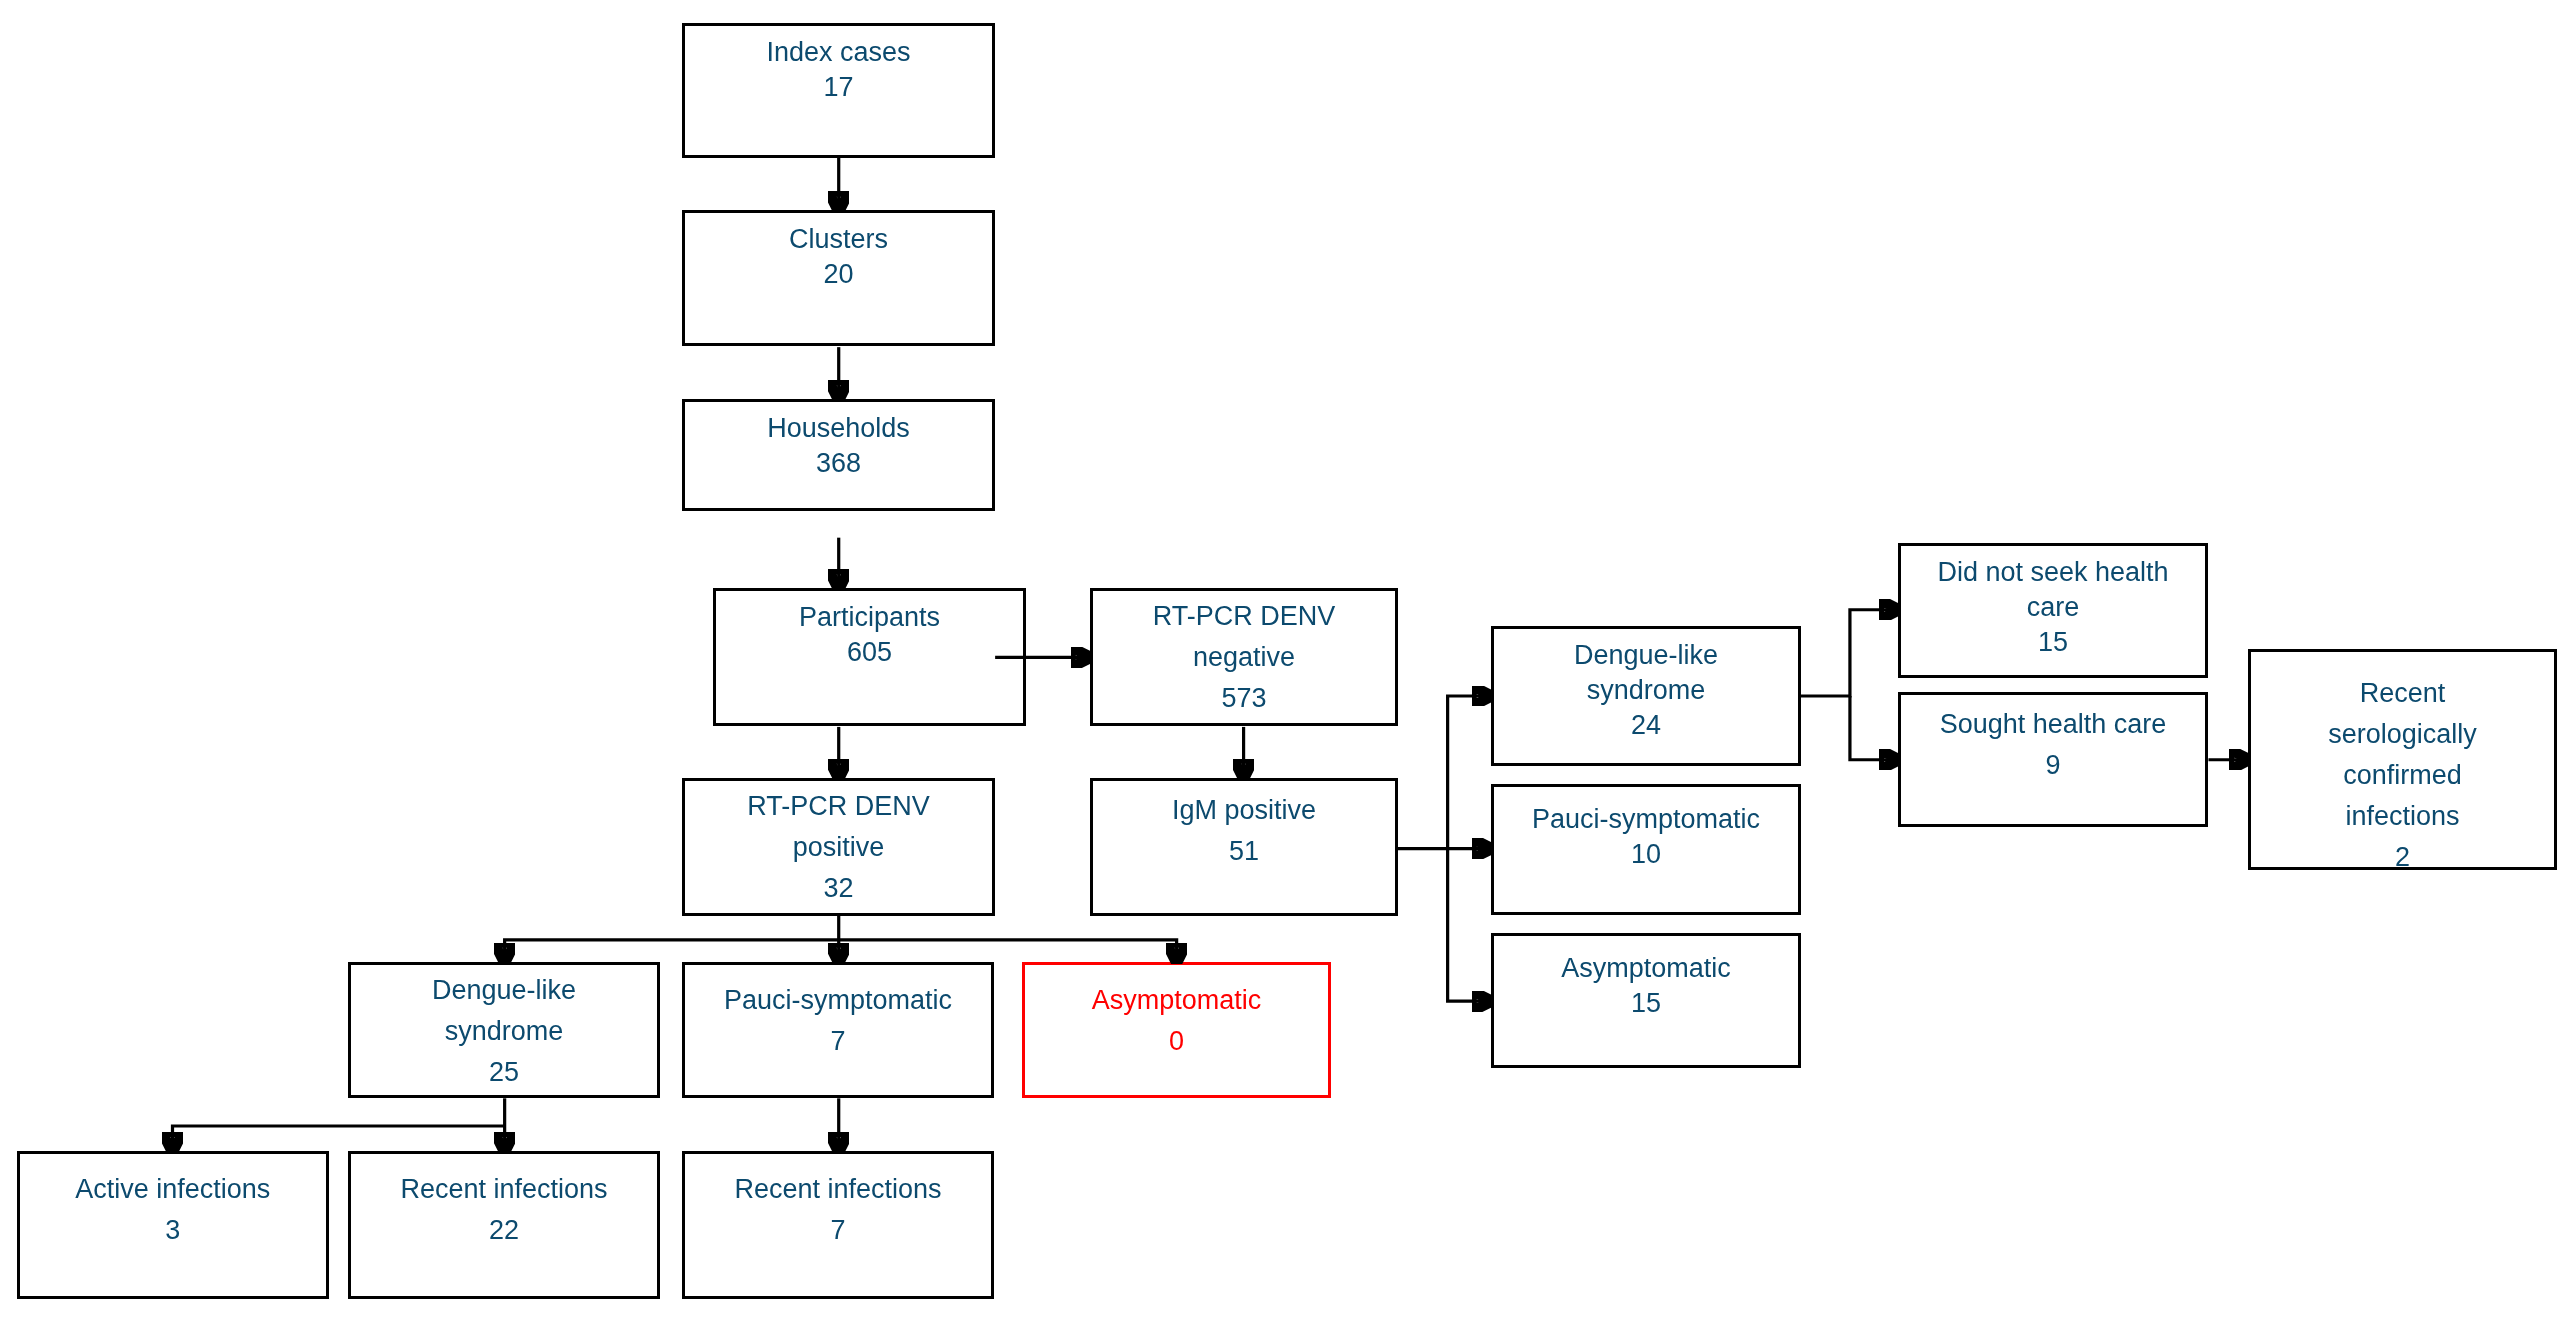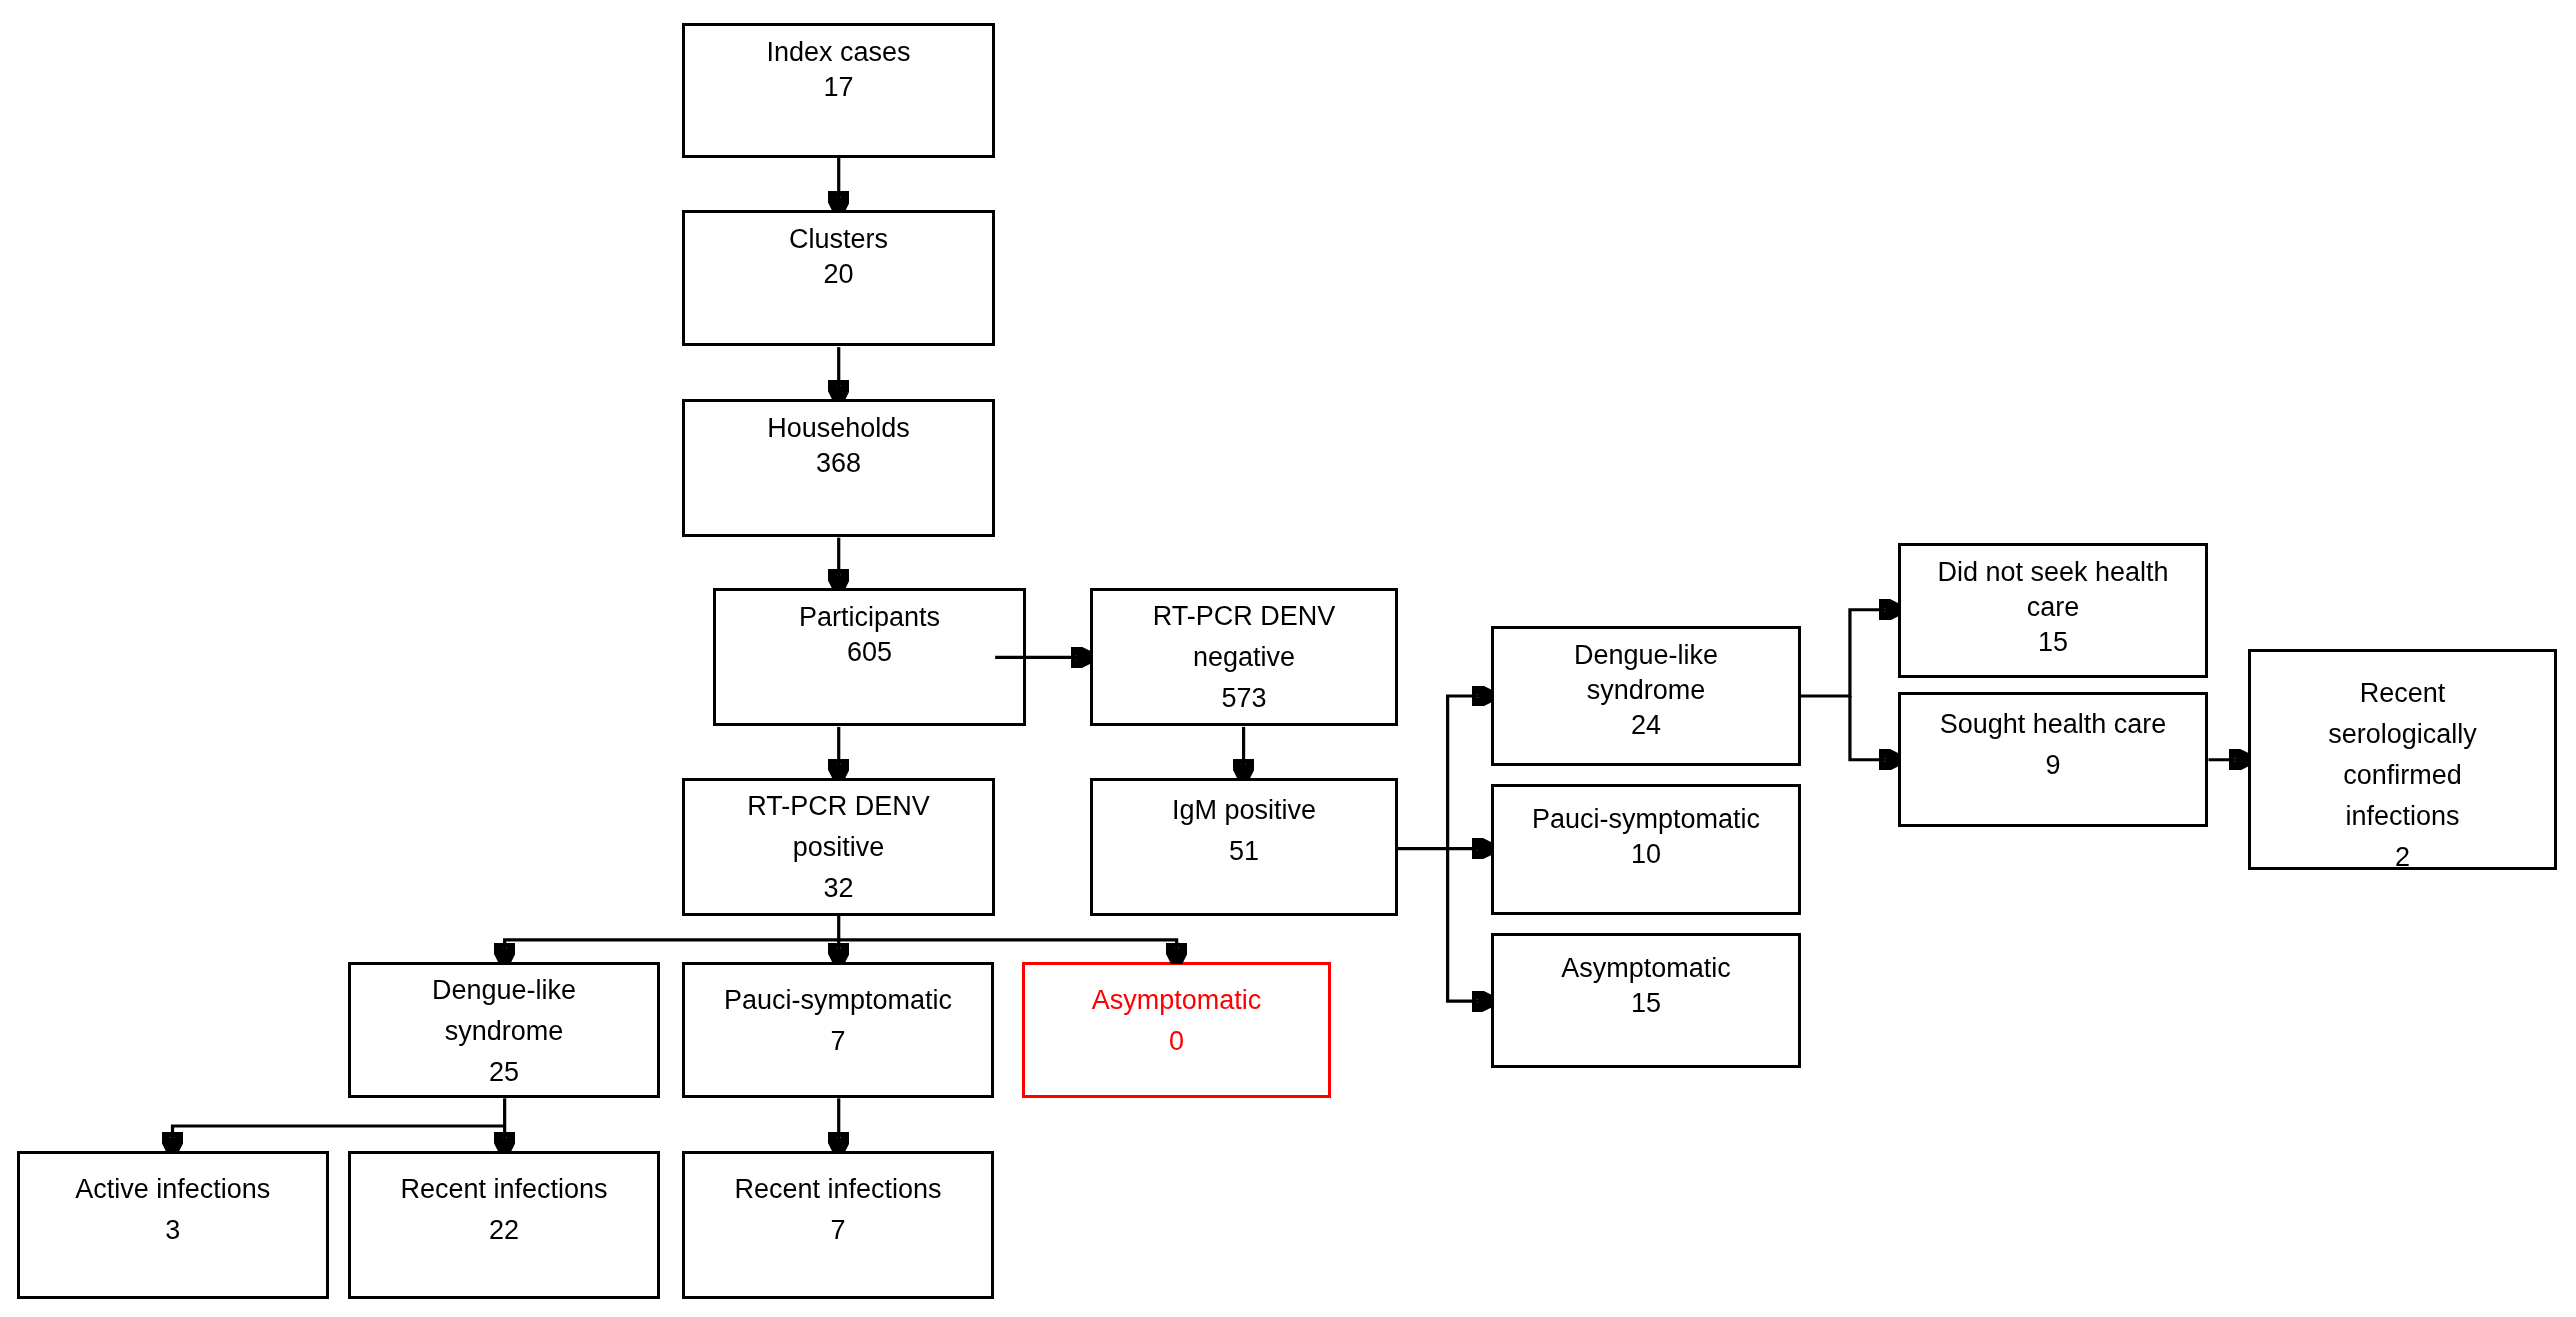--- a/index.html
+++ b/index.html
@@ -8,21 +8,21 @@
     width:2576px;height:1318px;
     background:#ffffff;
     font-family:"Liberation Sans", sans-serif;
     overflow:hidden;
   }
   .node{
     position:absolute;
     box-sizing:border-box;
     border:3.2px solid #000000;
     background:#ffffff;
-    color:#000000;
+    color:#0c4a6e;
     text-align:center;
     font-size:27px;
     padding-top:9px;
   }
   .node .ln{line-height:35px;}
   .node.lh64 .ln{line-height:41px;}
   .node.red{border-color:#ff0000;color:#ff0000;}
   svg.connectors{
     position:absolute;left:0;top:0;
     pointer-events:none;
@@ -37,21 +37,21 @@
   <div class="node" style="left:682px;top:23px;width:313px;height:135px;">
     <div class="ln">Index cases</div>
     <div class="ln">17</div>
   </div>
 
   <div class="node" style="left:682px;top:210px;width:313px;height:136px;">
     <div class="ln">Clusters</div>
     <div class="ln">20</div>
   </div>
 
-  <div class="node" style="left:682px;top:399px;width:313px;height:138px;">
+  <div class="node" style="left:682px;top:399px;width:313px;height:112px;">
     <div class="ln">Households</div>
     <div class="ln">368</div>
   </div>
 
   <div class="node" style="left:682px;top:588px;width:313px;height:138px;margin-left:31px;">
     <div class="ln">Participants</div>
     <div class="ln">605</div>
   </div>
 
   <div class="node lh64" style="left:1090px;top:588px;width:308px;height:138px;padding-top:5.1px;">

